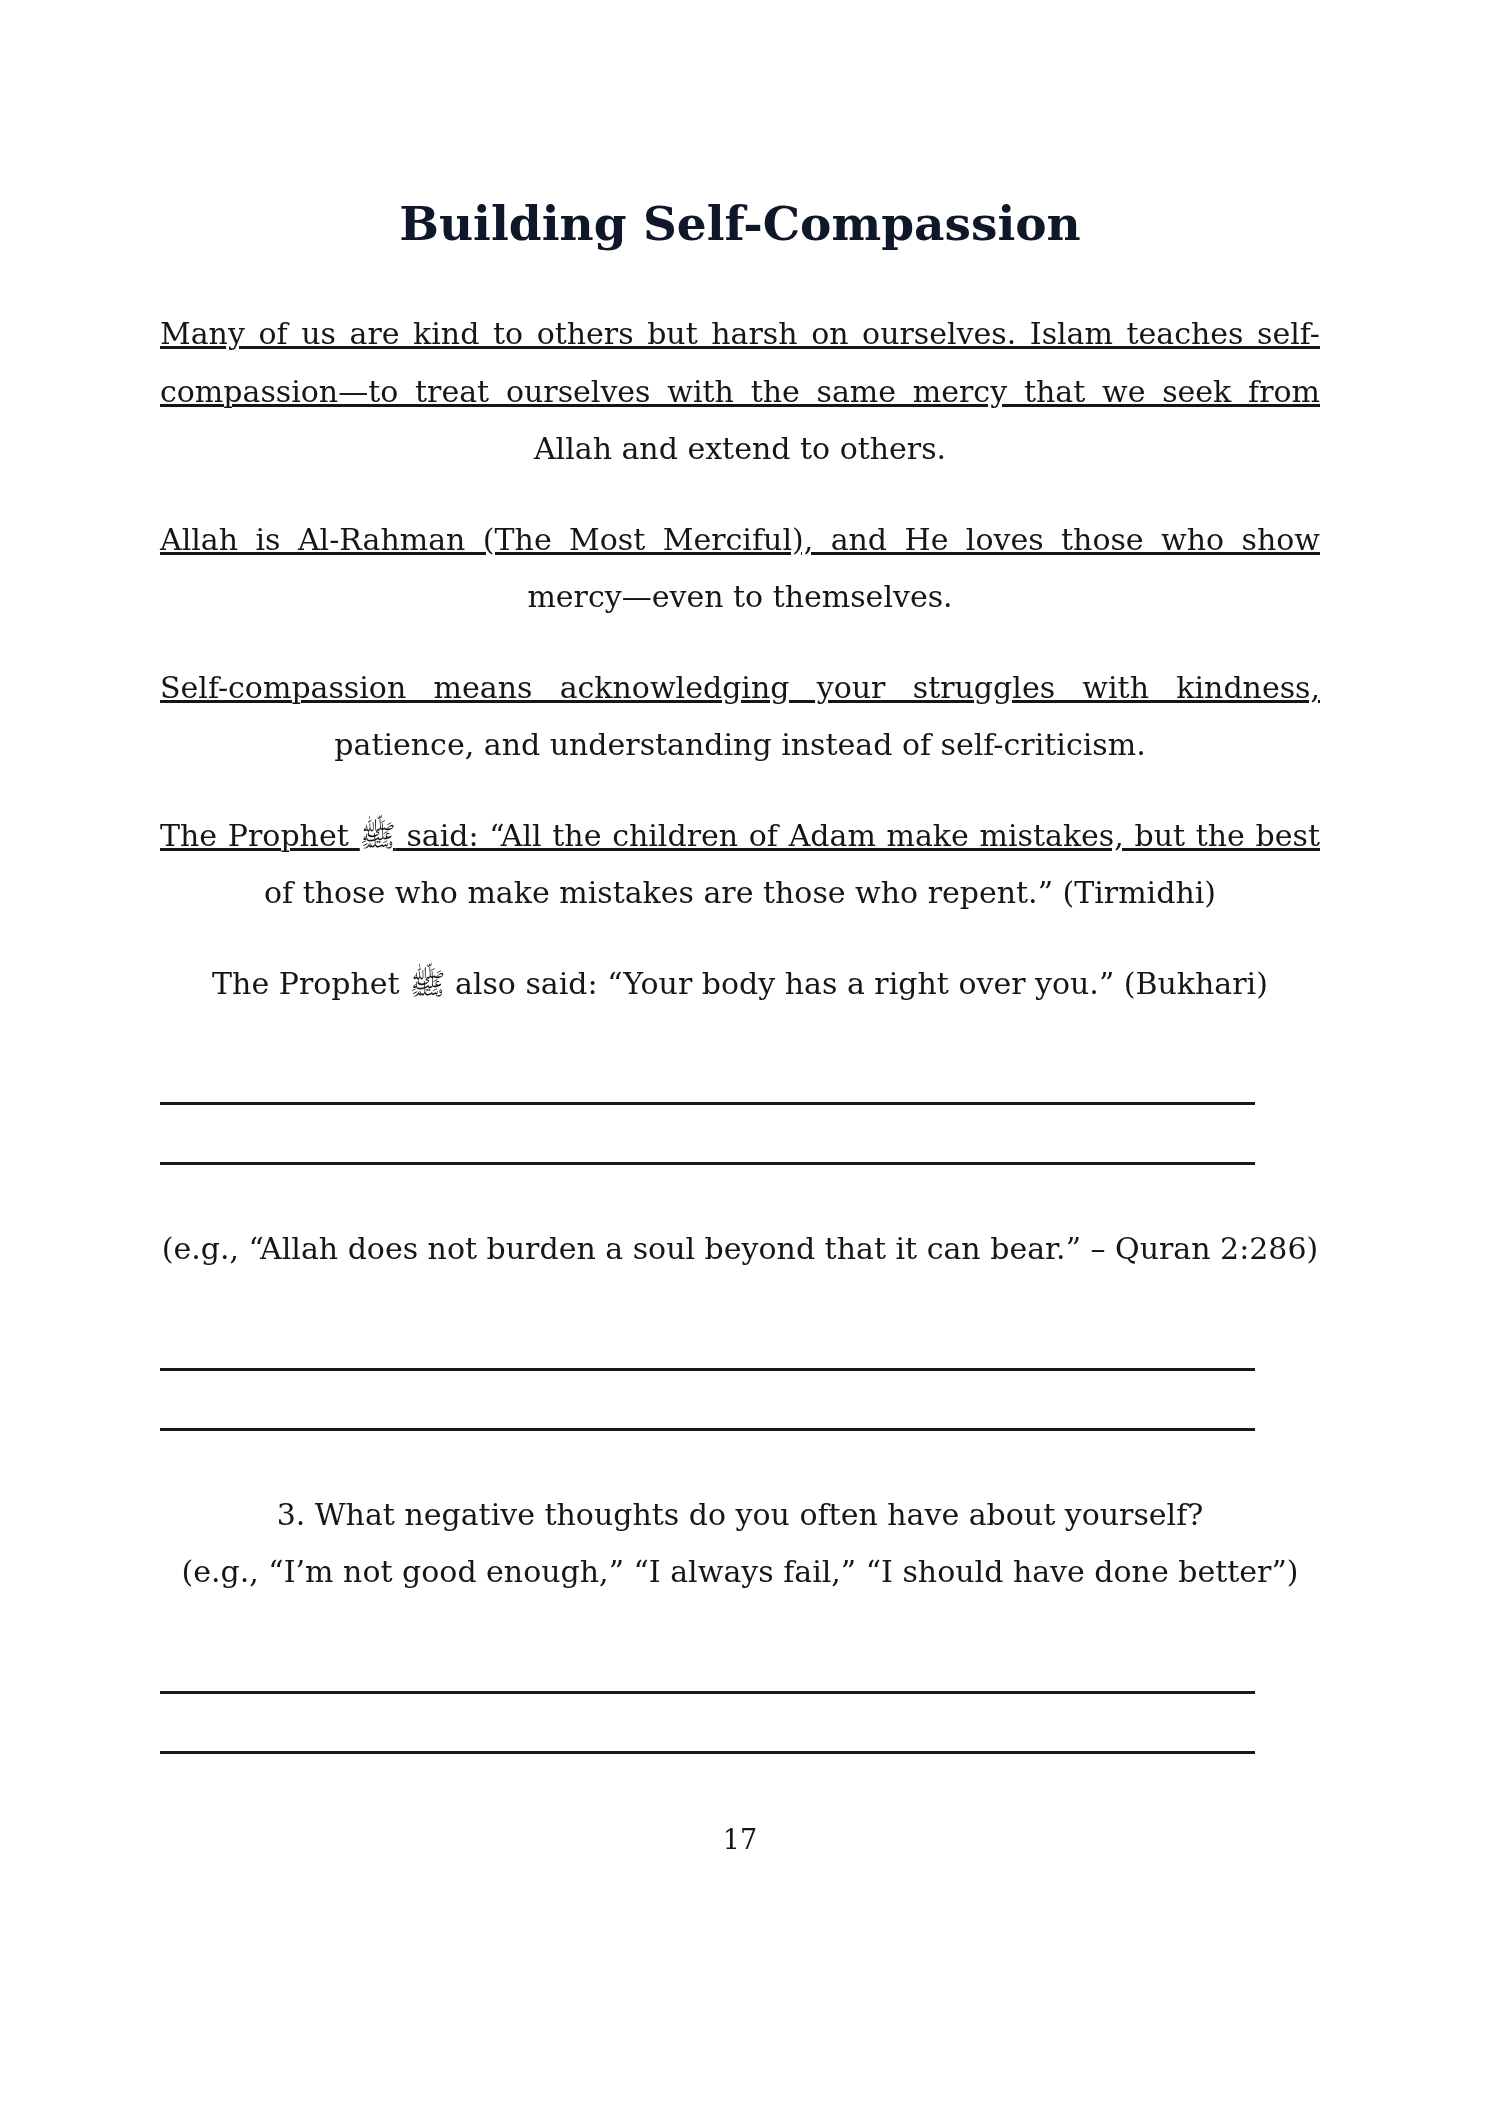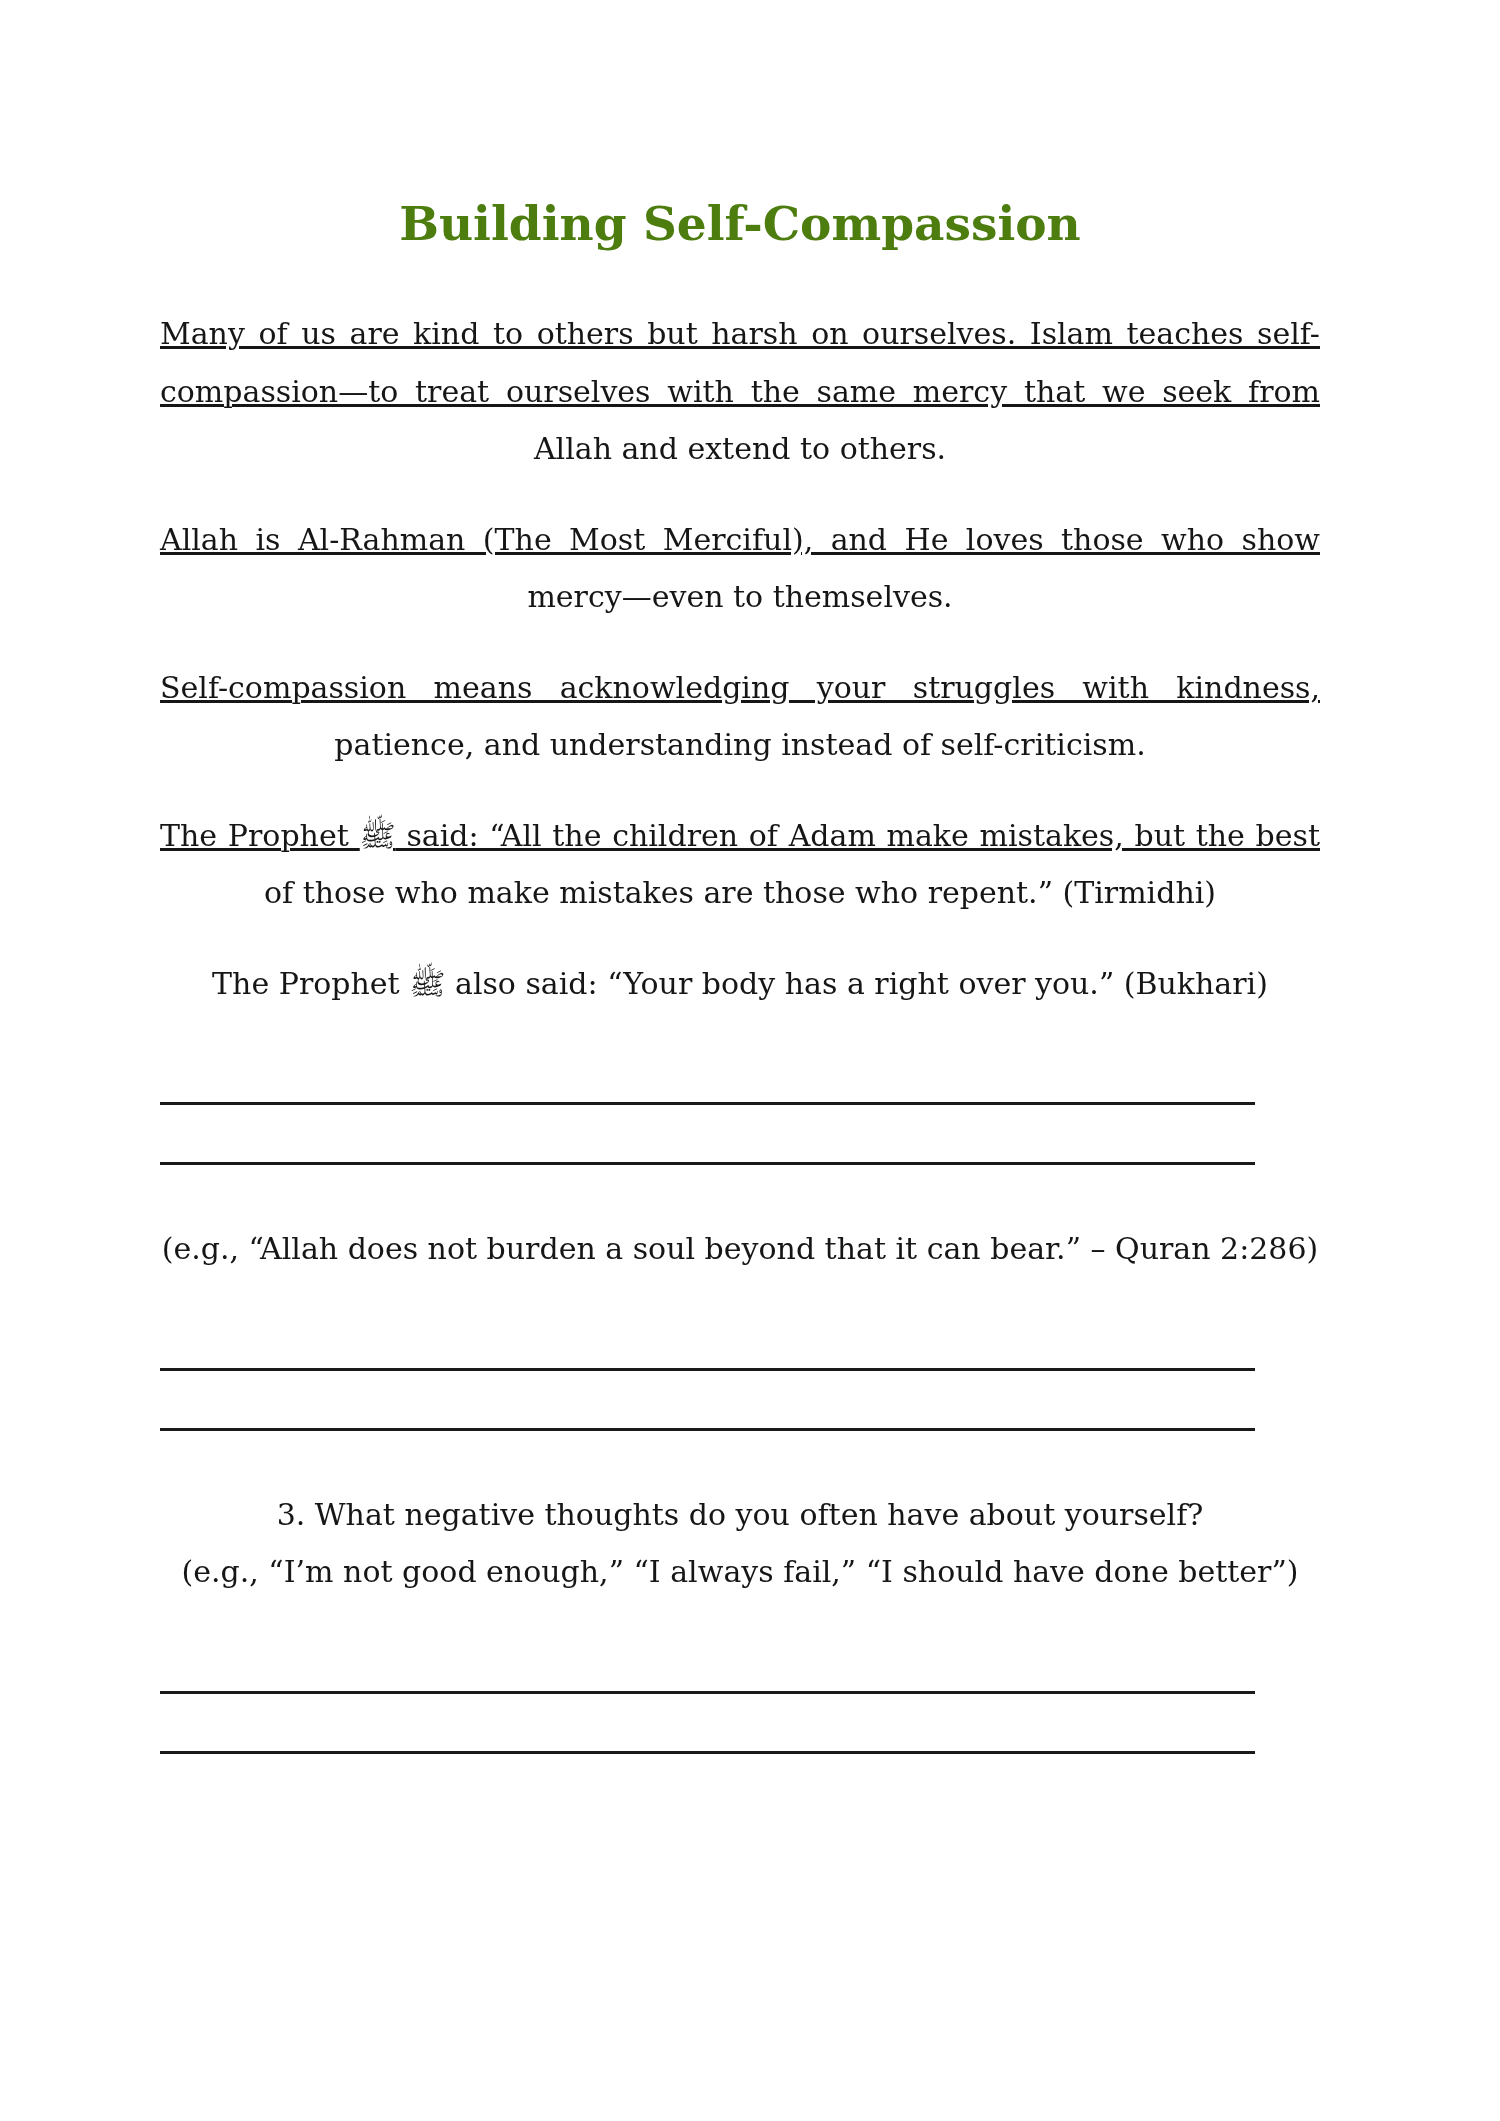--- a/index.html
+++ b/index.html
@@ -17,21 +17,21 @@
     top: 0;
     width: 1160px;
   }
   .title {
     margin: 0 0 50px 0;
     padding-top: 193px;
     font-size: 47px;
     line-height: 62px;
     font-weight: bold;
     text-align: center;
-    color: #4d7c0f;
+    color: #0f172a;
   }
   .para {
     font-size: 30px;
     line-height: 57.5px;
     margin: 0 0 33px 0;
   }
   
   .jl { text-align: justify; text-align-last: justify; text-decoration: underline; }
   
   .ll { text-align: center; }
@@ -97,14 +97,15 @@
 
   <div class="para">
     <div class="ll">3. What negative thoughts do you often have about yourself?</div>
     <div class="ll">(e.g., “I’m not good enough,” “I always fail,” “I should have done better”)</div>
   </div>
   <div class="alines">
     <div class="aline"></div>
     <div class="aline"></div>
   </div>
 
+  <div class="pageno">17</div>
 
 </div>
 
 </body></html>

